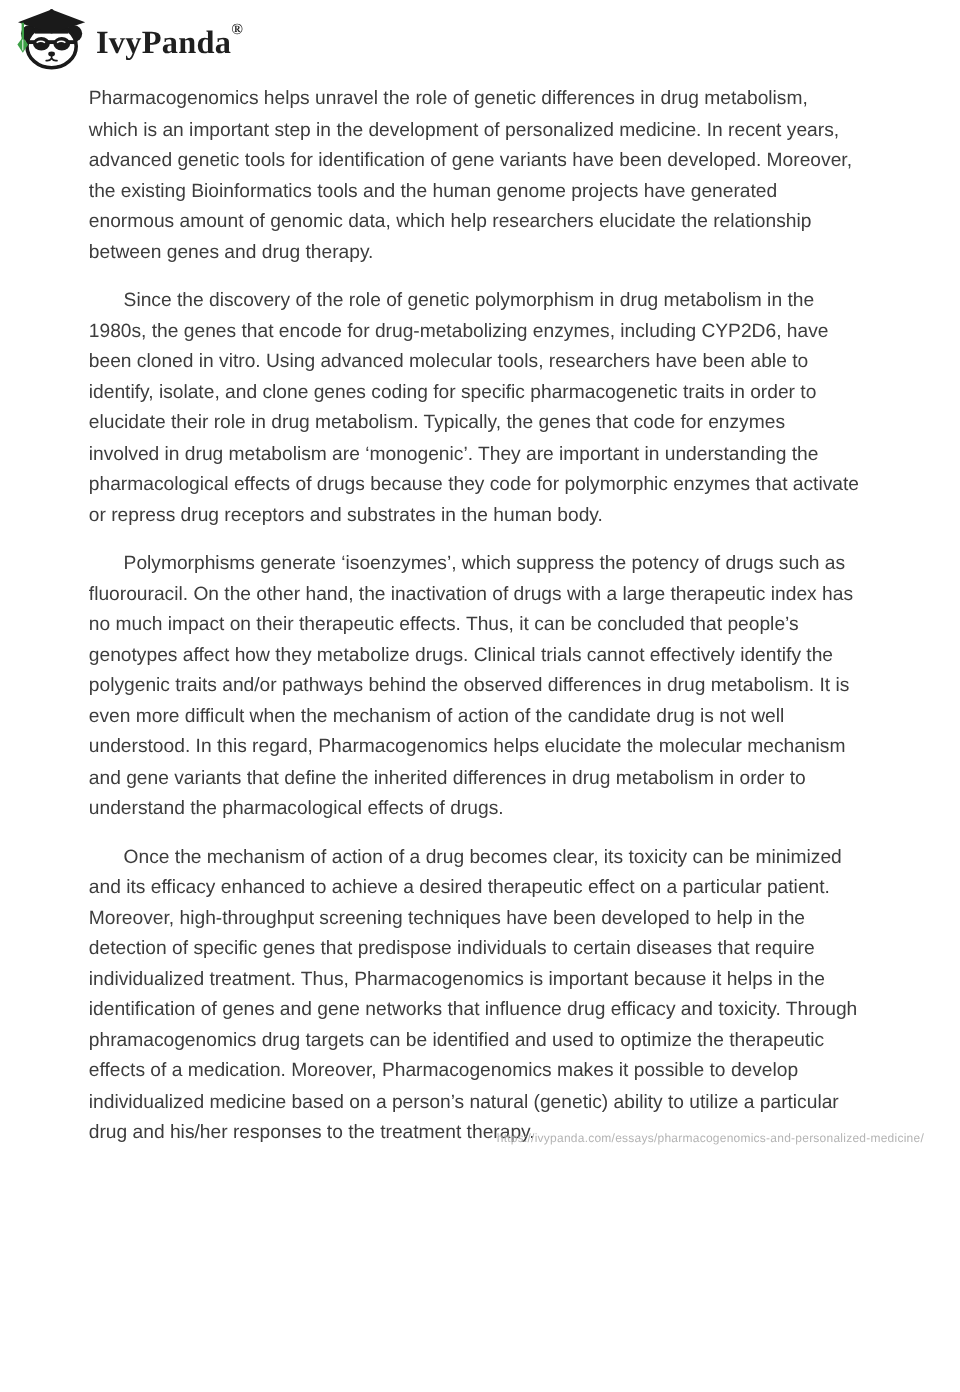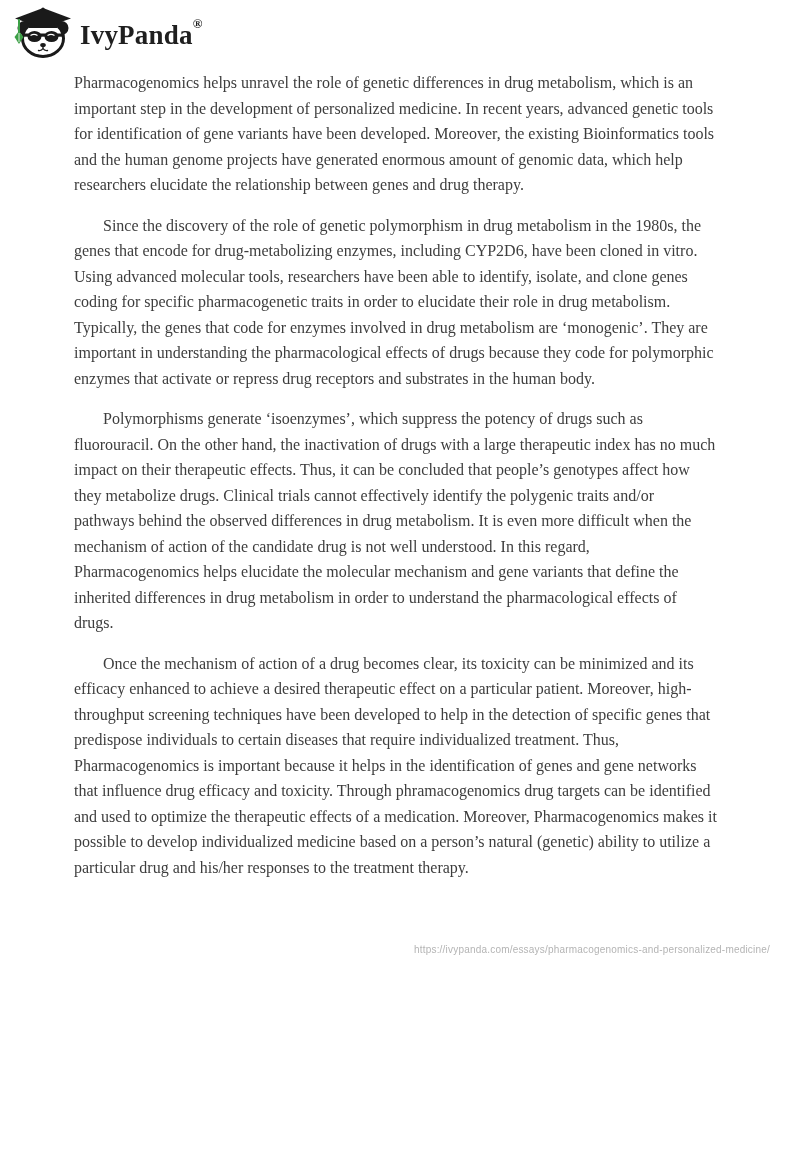--- a/index.html
+++ b/index.html
@@ -39,21 +39,21 @@
     font-size:14.5px;color:var(--title-gray);
     letter-spacing:.2px;white-space:nowrap;
   }
 
   
   .essay{
     position:absolute;top:70px;left:74px;width:643px;
     font-size:16px;line-height:25.5px;color:var(--text-color);
     text-align:left;
   }
-  .essay p{margin:0 0 15px 0;font-family:Liberation Serif, serif;}
+  .essay p{margin:0 0 15px 0;}
   .essay p.indent{text-indent:29px;}
 
   
   .footer-url{
     position:absolute;right:30px;bottom:29px;
     font-size:10px;color:var(--url-gray);
     text-decoration:none;letter-spacing:.2px;white-space:nowrap;cursor:pointer;
   }
 </style>
 </head>

